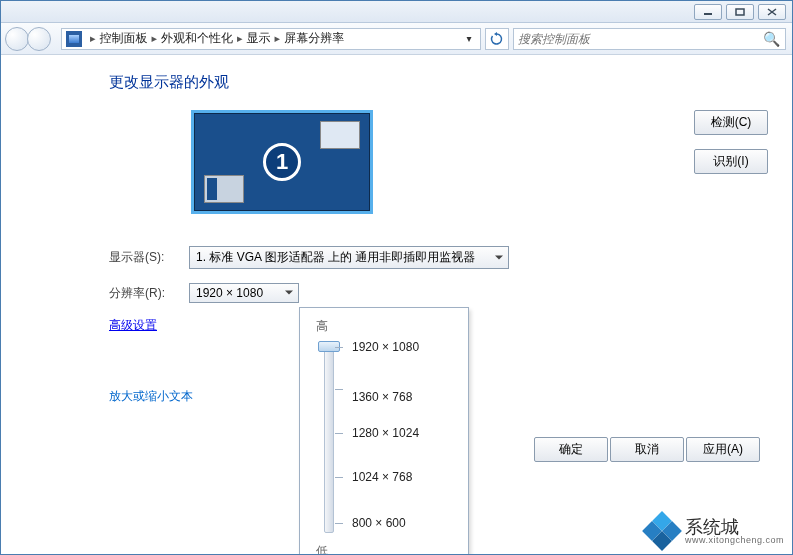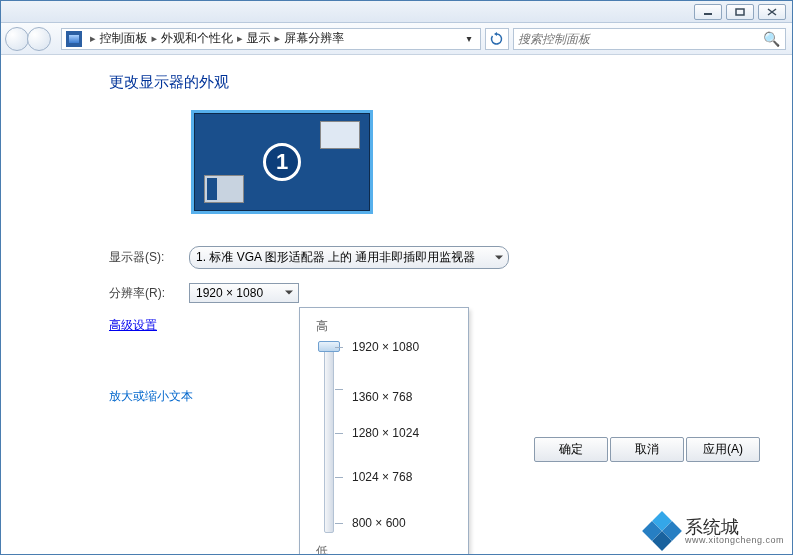--- a/index.html
+++ b/index.html
@@ -38,21 +38,21 @@
 .preview .thumb.bl::before{content:"";position:absolute;left:2px;top:2px;width:10px;height:22px;background:#1a4f8c;}
 .preview .num { position:absolute; top:50%; left:50%; transform:translate(-50%,-50%); width:38px;height:38px; border-radius:50%; border:3px solid #fff; background:#0d3e7a; color:#fff; font-size:22px; font-weight:bold; display:flex; align-items:center; justify-content:center;}
 .side-btns { display:flex; flex-direction:column; gap:14px; margin-left:auto;}
 .btn { min-width:74px; padding:3px 10px; font-size:12px; border:1px solid #8a9bae; background:linear-gradient(#fdfdfd,#e5e9ef); border-radius:2px; cursor:default;}
 
 .form { margin-top:32px;}
 .form-row { display:flex; align-items:center; margin-bottom:14px; font-size:12px;}
 .form-row .lbl { width:80px; color:#404040;}
 .combo { border:1px solid #8a9bae; background:linear-gradient(#fdfdfd,#e9edf3); padding:2px 18px 2px 6px; font-size:12px; position:relative; display:inline-block;}
 .combo::after{content:""; position:absolute; right:5px; top:50%; transform:translateY(-30%); border:4px solid transparent; border-top-color:#444;}
-.combo.wide { min-width:320px;border-radius:10px;}
+.combo.wide { min-width:320px;}
 .combo.sm { min-width:110px;}
 
 .links { margin-top:54px; font-size:12px;}
 .links a { color:#0066cc; display:block; margin-bottom:10px; text-decoration:none;}
 .adv { color:#0066cc; font-size:12px; text-align:left; margin-top:2px; padding-right:10px;}
 
 .actions { margin-top:0; display:flex; gap:2px; justify-content:flex-end; padding-right:10px; position:absolute; right:22px; top:436px;}
 
 
 .res-popup { position:absolute; left:298px; top:306px; width:170px; background:#fff; border:1px solid #9fb0c4; box-shadow:2px 3px 4px rgba(0,0,0,0.15); padding:10px 8px 8px 8px; font-size:12px;}
@@ -128,20 +128,24 @@
 </div>
 
 <div class="page">
   <h1 class="page-title">更改显示器的外观</h1>
 
   <div class="preview-row">
     <div class="preview">
       <div class="thumb tr"></div>
       <div class="thumb bl"></div>
       <div class="num">1</div>
+    </div>
+    <div class="side-btns">
+      <button class="btn">检测(C)</button>
+      <button class="btn">识别(I)</button>
     </div>
   </div>
 
   <div class="form">
     <div class="form-row">
       <span class="lbl">显示器(S):</span>
       <span class="combo wide"><span>1. 标准 VGA 图形适配器 上的 通用非即插即用监视器</span></span>
     </div>
     <div class="form-row">
       <span class="lbl">分辨率(R):</span>

